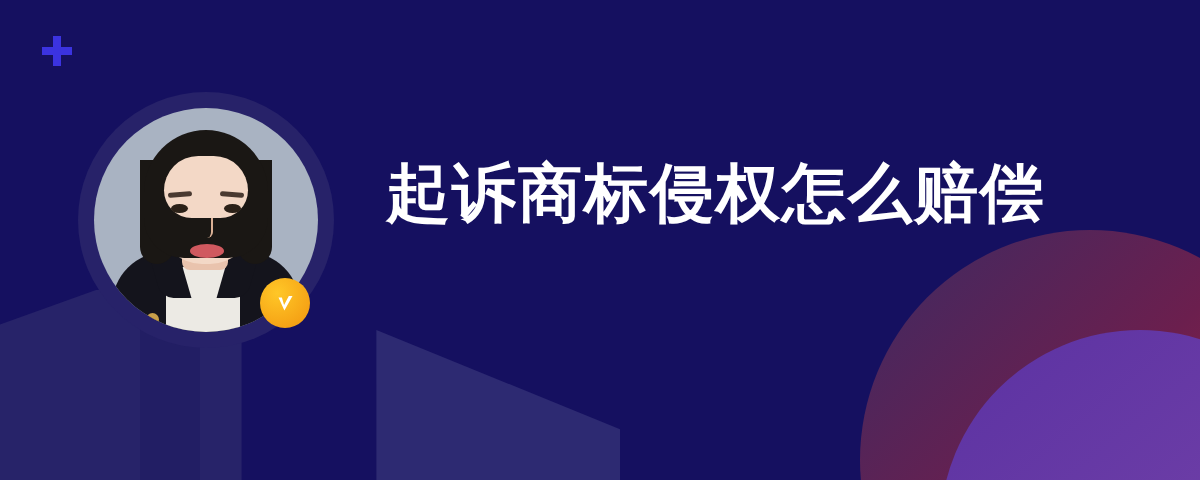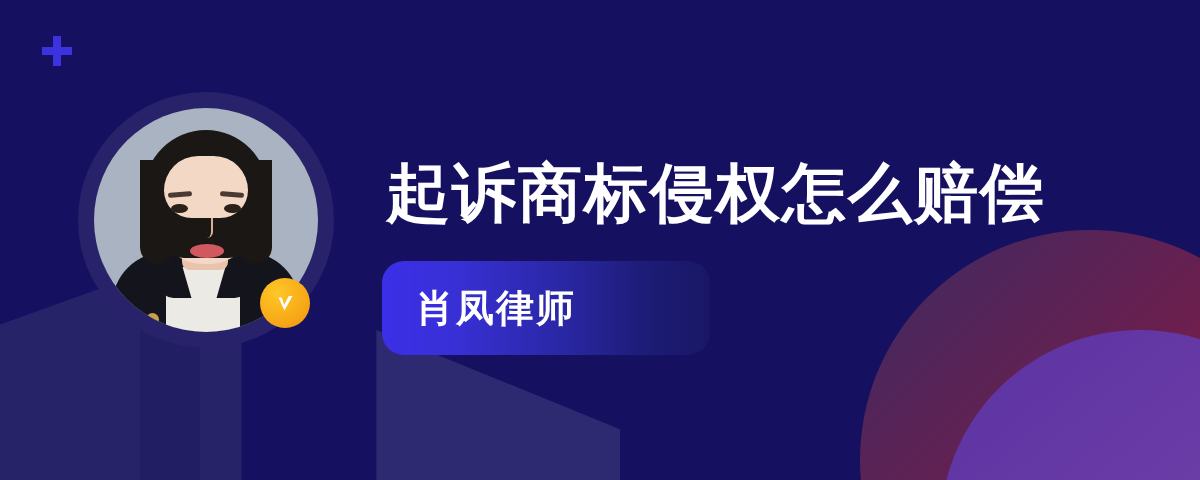--- a/index.html
+++ b/index.html
@@ -264,17 +264,14 @@
     </div>
     <div class="verified-badge">
       <svg width="28" height="28" viewBox="0 0 28 28" aria-hidden="true">
         <path d="M7.5 8.5 L13.4 21.5 L21.5 7.0 L17.8 7.0 L13.1 16.0 L10.9 8.5 Z" fill="#ffffff"></path>
       </svg>
     </div>
   </div>
 
   <div class="headline">起诉商标侵权怎么赔偿</div>
 
-  <div class="name-pill">
-    <span class="name-pill-label">肖凤律师</span>
-  </div>
 
 </div>
 
 </body></html>

